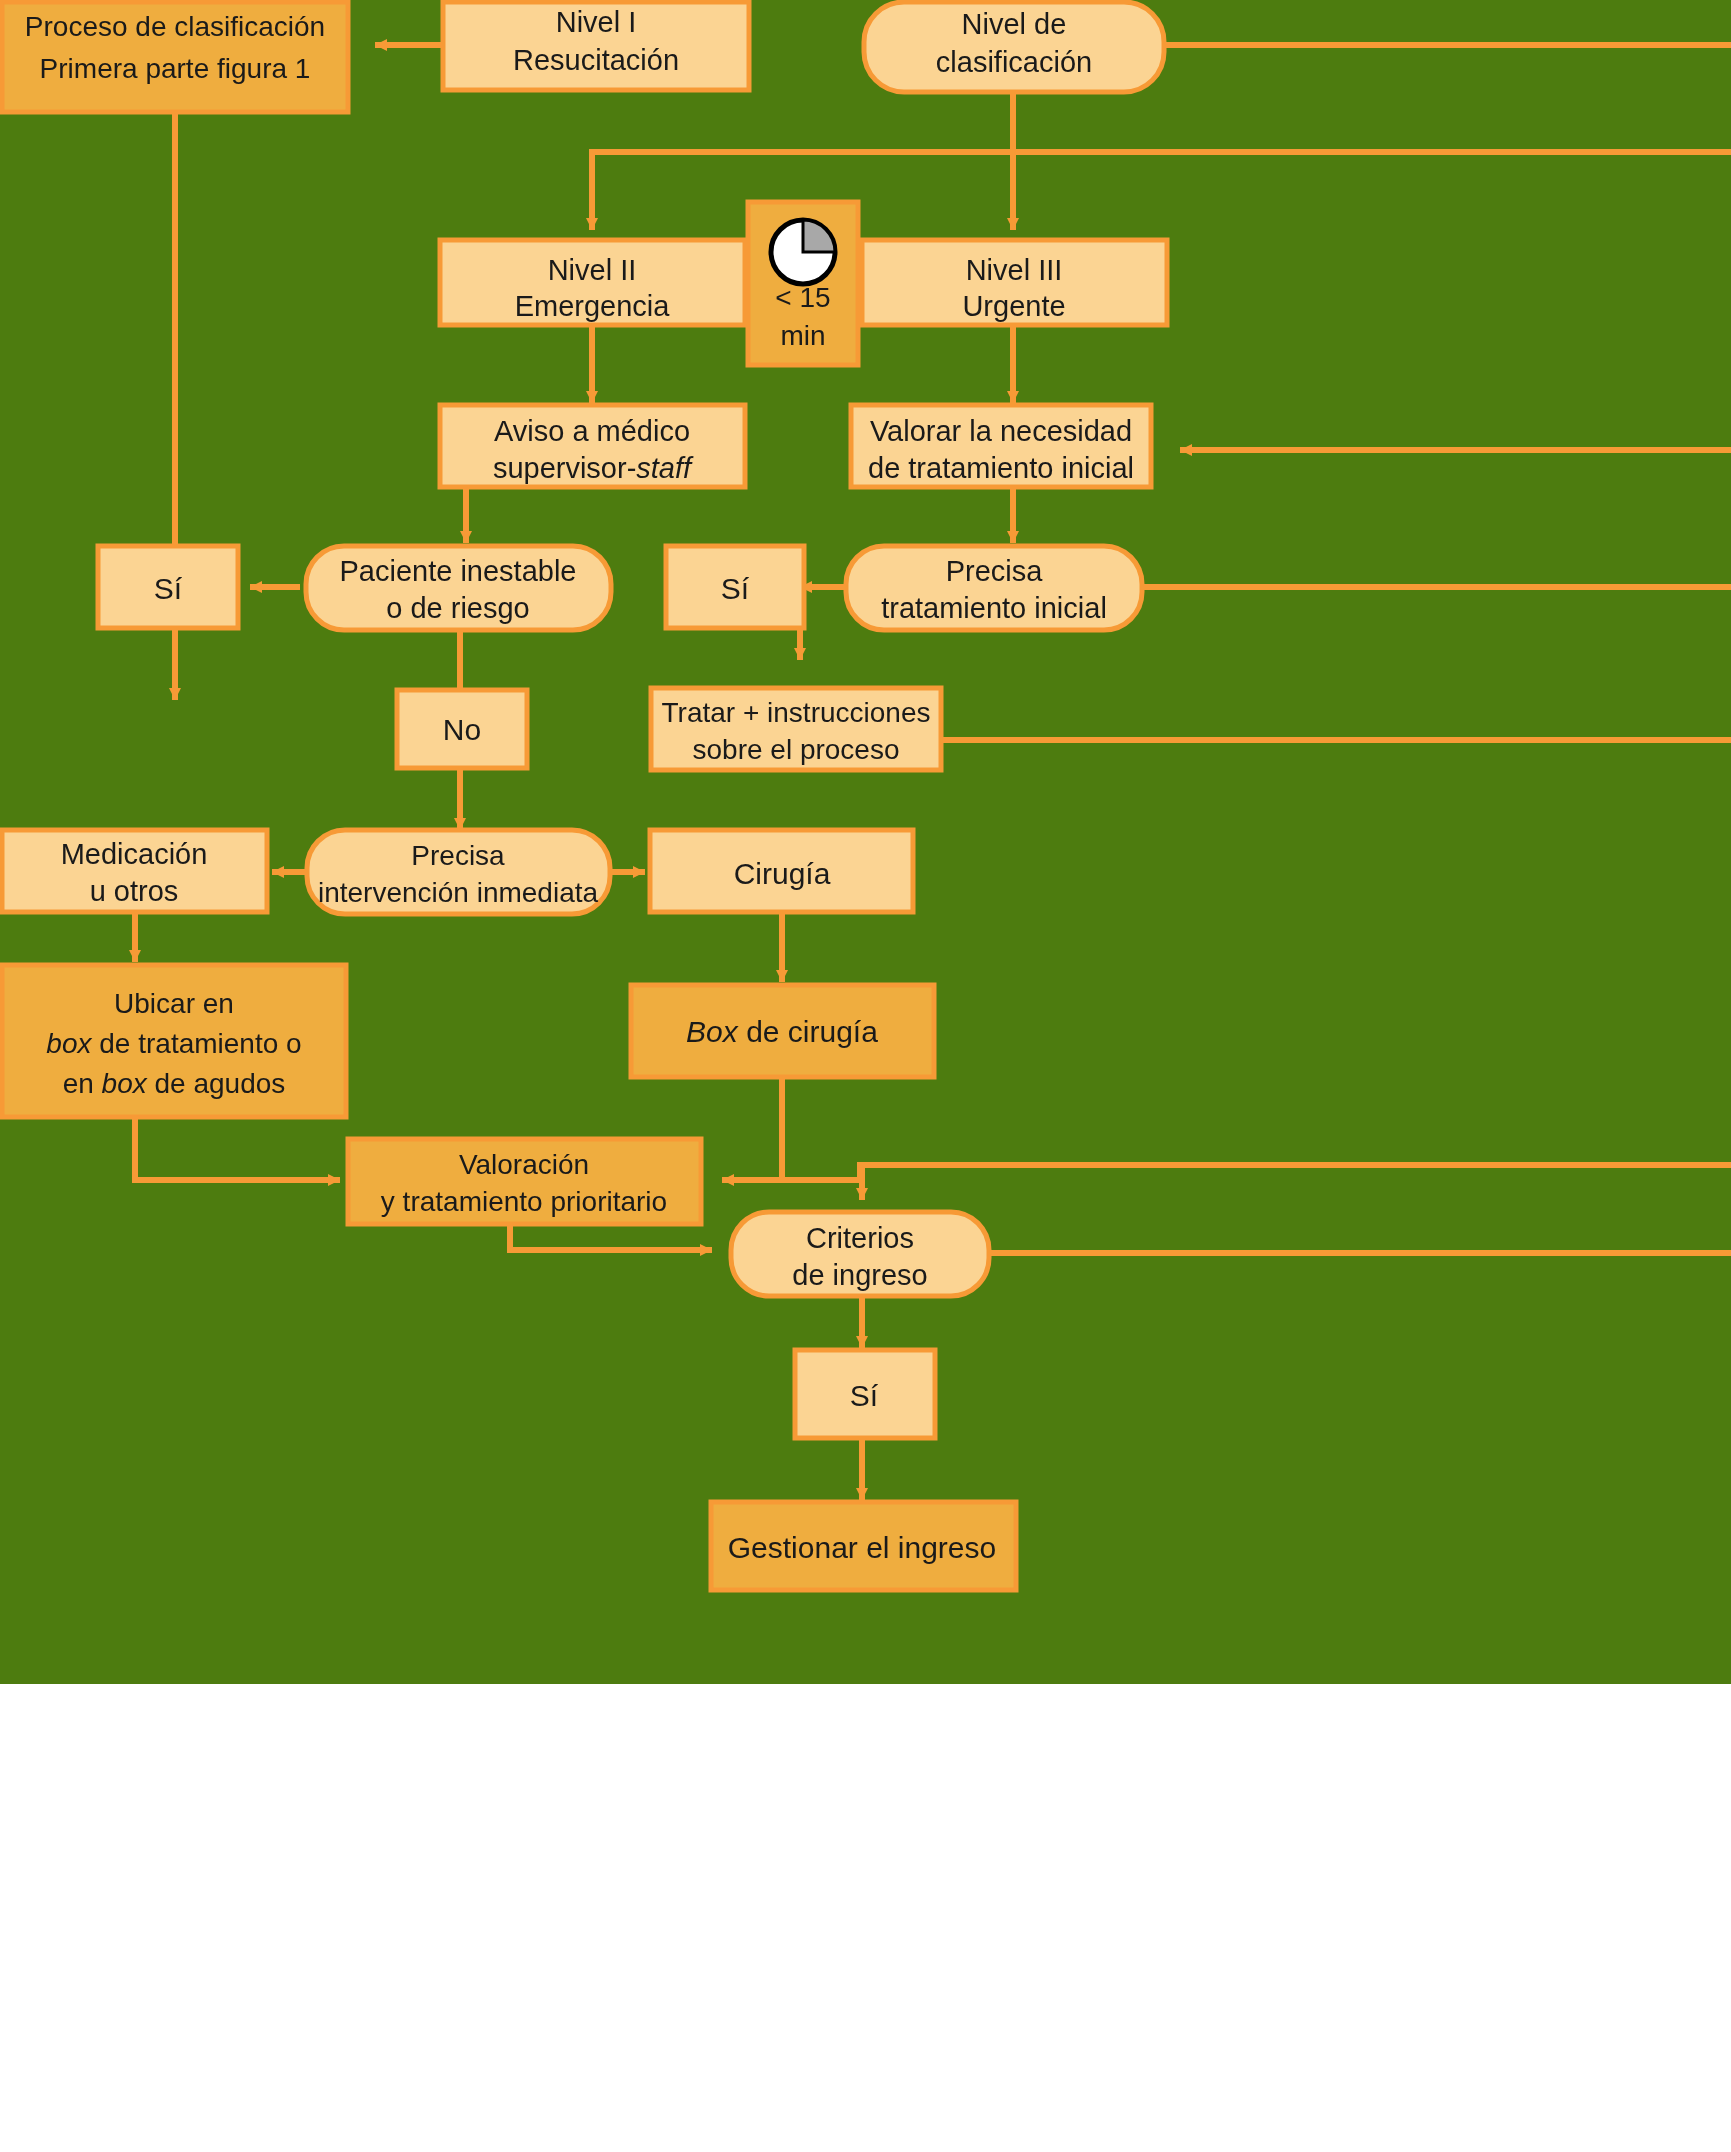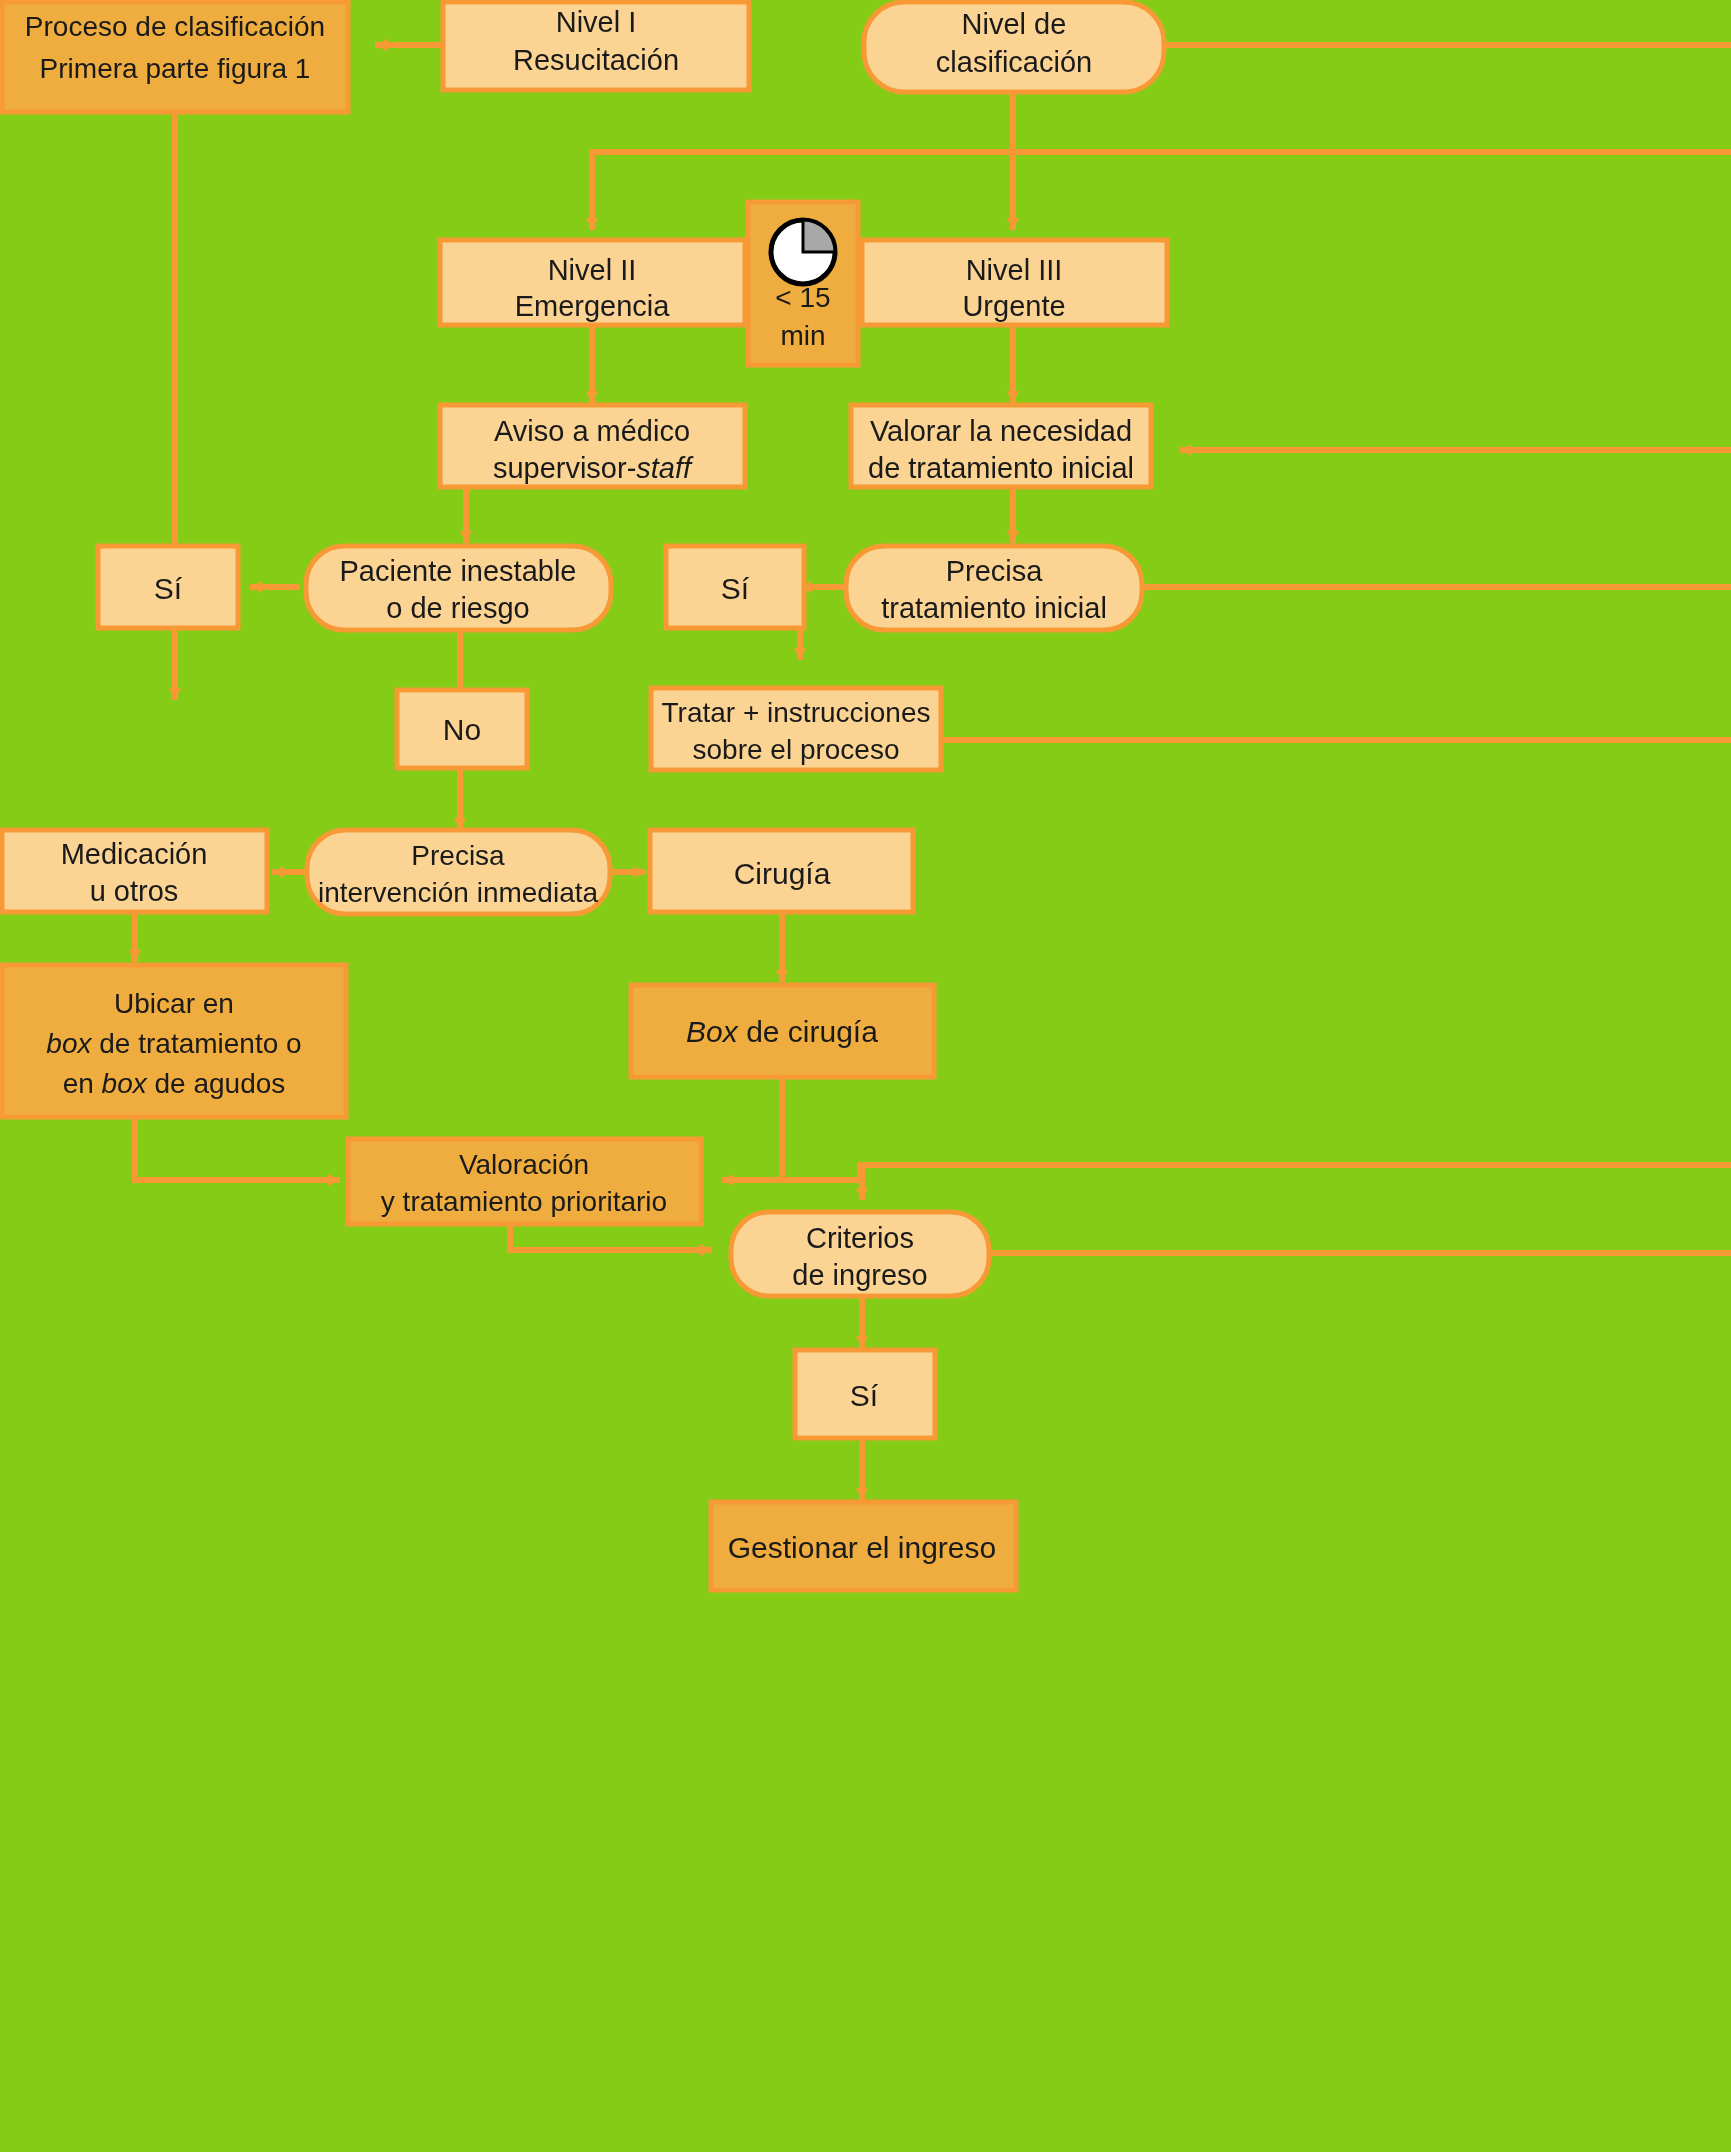--- a/index.html
+++ b/index.html
@@ -1,17 +1,17 @@
 <!DOCTYPE html>
 <html><head>
 <meta charset="utf-8">
 <style>
   html,body{margin:0;padding:0;background:#ffffff;}
   body{font-family:"Liberation Sans", sans-serif;}
-  #stage{position:relative;width:1731px;height:2152px;background:#84cc16;overflow:hidden;}
+  #stage{position:relative;width:1731px;height:1684px;background:#4d7c0f;overflow:hidden;}
   svg#chart{position:absolute;left:0;top:0;width:1731px;height:2152px;}
   .node-label{font-family:"Liberation Sans", sans-serif;fill:#1a1a1a;}
   .ital{font-style:italic;}
 </style>
 </head>
 <body>
 
 <div id="stage">
 <svg id="chart" viewBox="0 0 1731 2152" xmlns="http://www.w3.org/2000/svg">
   <defs>

